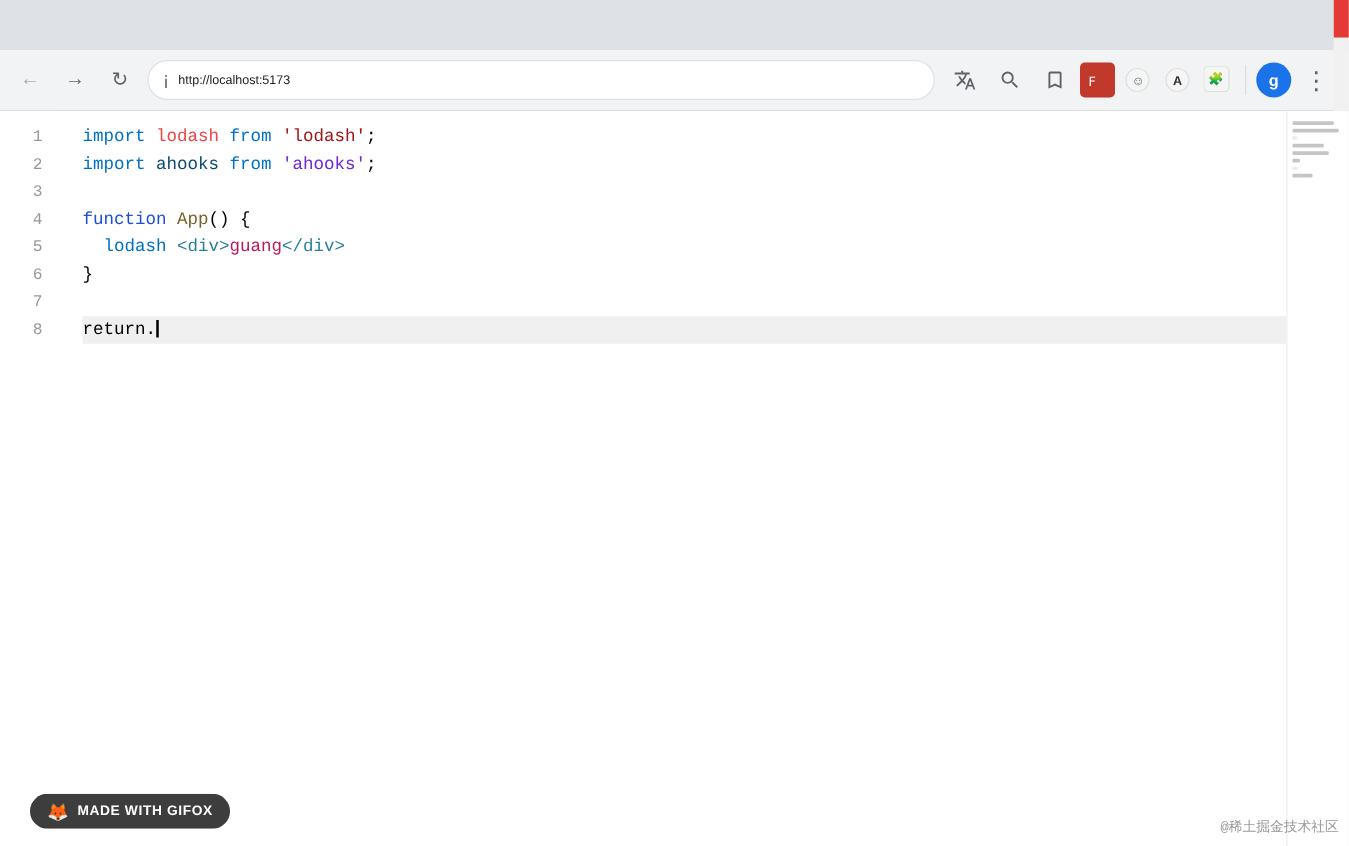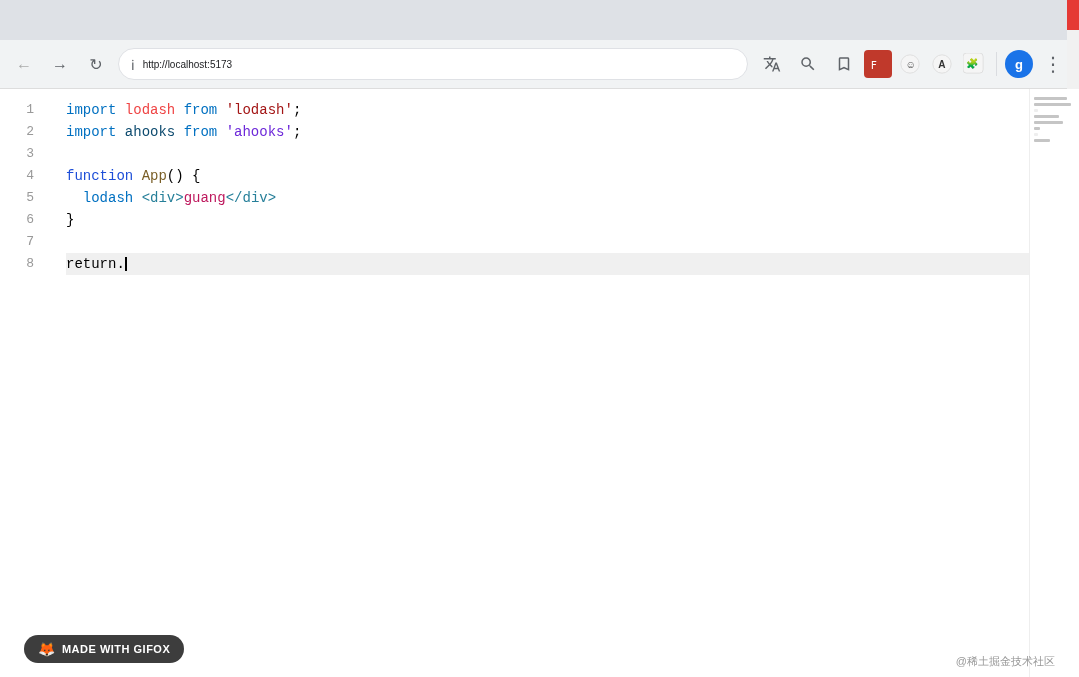--- a/index.html
+++ b/index.html
@@ -223,24 +223,24 @@
       background: #e53935;
       position: absolute;
       top: 0;
       right: 0;
     }
 
     
     .watermark {
       position: fixed;
       bottom: 8px;
-      right: 24px;
+      right: 8px;
       color: #999;
       font-size: 11px;
-      font-family: Liberation Sans, sans-serif;
+      font-family: Liberation Mono, monospace;
       text-align: center;
     }
 
     
     .gifox-badge {
       position: fixed;
       bottom: 14px;
       left: 24px;
       background: #3d3d3d;
       color: #fff;

